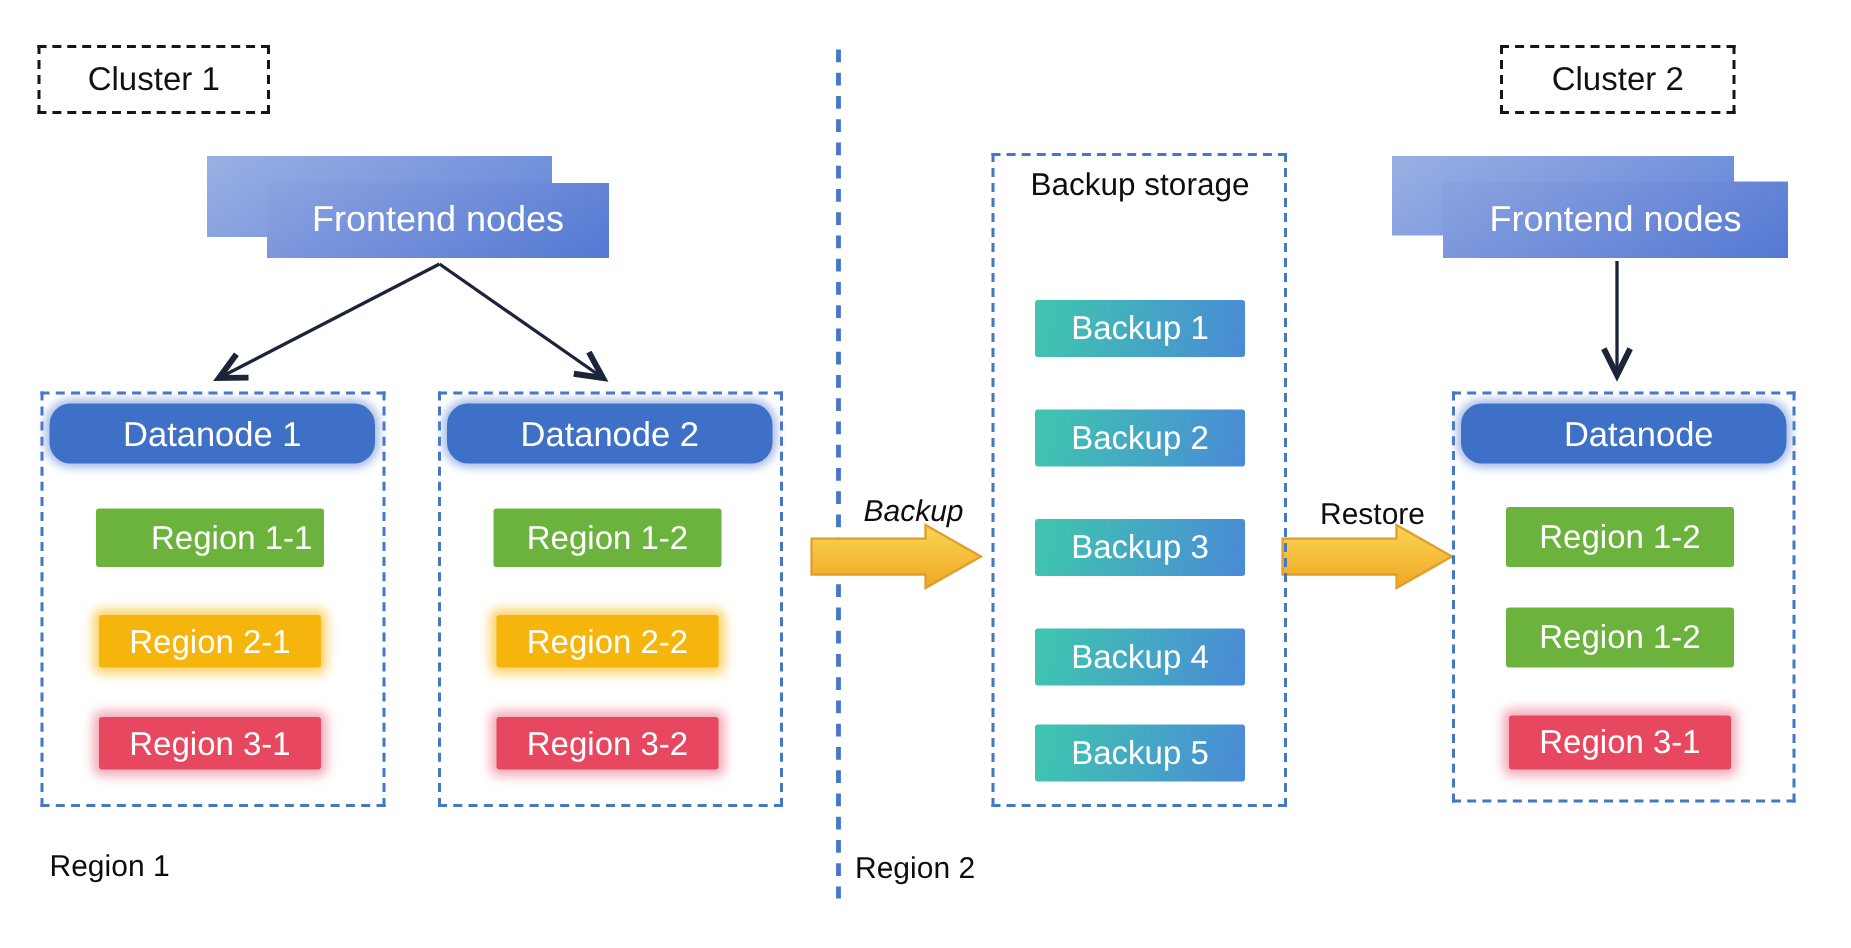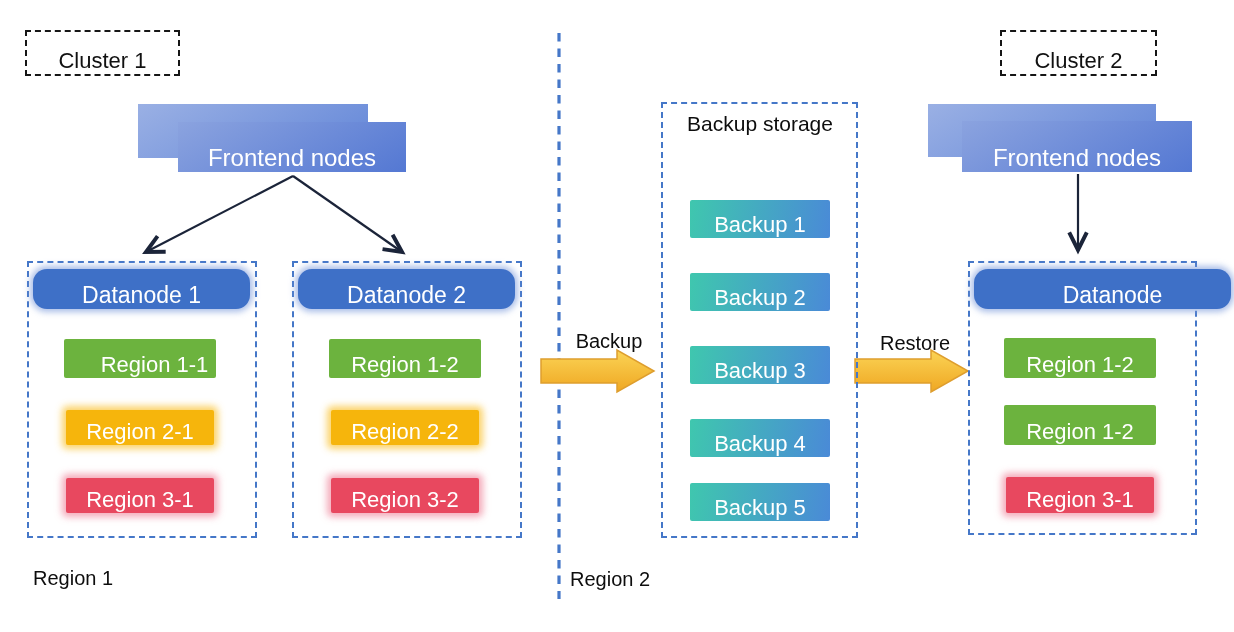--- a/index.html
+++ b/index.html
@@ -1,21 +1,21 @@
 <!DOCTYPE html>
 <html><head>
 <meta charset="utf-8">
 <style>
   html,body{margin:0;padding:0;background:#ffffff;}
   .canvas{
     position:relative;width:1234px;height:632px;background:#ffffff;
     font-family:"Liberation Sans",sans-serif;overflow:hidden;
   }
   .abs{position:absolute;box-sizing:border-box;}
-  .center{display:flex;align-items:flex-end;justify-content:center;}
+  .center{display:flex;align-items:center;justify-content:center;}
   .svg-layer{position:absolute;left:0;top:0;width:1234px;height:632px;pointer-events:none;}
 
   .dashed-label{
     border:2.5px dashed #161616;font-size:22px;color:#111;background:#fff;
   }
   .fe-back{background:linear-gradient(150deg,#9AB0E4 0%,#6286D8 100%);}
   .fe-front{
     background:linear-gradient(150deg,#8BA3DF 0%,#5478D3 100%);
     color:#fff;font-size:24px;
   }
@@ -91,21 +91,21 @@
   <div class="abs region center" style="left: 329px; top: 339px; width: 152px; height: 39px; background-color: rgb(108, 179, 62);">
     <span>Region 1-2</span>
   </div>
   <div class="abs region center glow-yellow" style="left: 331px; top: 410px; width: 148px; height: 35px; background-color: rgb(246, 181, 12);">
     <span>Region 2-2</span>
   </div>
   <div class="abs region center glow-red" style="left: 331px; top: 478px; width: 148px; height: 35px; background-color: rgb(232, 72, 95);">
     <span>Region 3-2</span>
   </div>
 
-  <div class="abs flow-label" style="left:563px;top:330px;width:92px;">Backup</div>
+  <div class="abs flow-label" style="left:563px;top:330px;width:92px;font-style:italic;">Backup</div>
 
   <div class="abs dn-container" style="left:661px;top:102px;width:197px;height:436px;"></div>
   <div class="abs bs-title" style="left:680px;top:110px;width:160px;">Backup storage</div>
   <div class="abs backup-item center" style="left:690px;top:200px;width:140px;height:38px;">
     <span>Backup 1</span>
   </div>
   <div class="abs backup-item center" style="left:690px;top:273px;width:140px;height:38px;">
     <span>Backup 2</span>
   </div>
   <div class="abs backup-item center" style="left:690px;top:346px;width:140px;height:38px;">
@@ -123,21 +123,21 @@
   <div class="abs dashed-label center" style="left:1000px;top:30px;width:157px;height:46px;">
     <span>Cluster 2</span>
   </div>
 
   <div class="abs fe-back" style="left:928px;top:104px;width:228px;height:53px;"></div>
   <div class="abs fe-front center" style="left:962px;top:121px;width:230px;height:51px;">
     <span>Frontend nodes</span>
   </div>
 
   <div class="abs dn-container" style="left:968px;top:261px;width:229px;height:274px;"></div>
-  <div class="abs dn-header center" style="left: 974px; top: 269px; width: 257px; height: 40px; background-color: rgb(62, 112, 199); padding-left: 20px;">
+  <div class="abs dn-header center" style="left: 974px; top: 269px; width: 217px; height: 40px; background-color: rgb(62, 112, 199); padding-left: 20px;">
     <span>Datanode</span>
   </div>
   <div class="abs region center" style="left: 1004px; top: 338px; width: 152px; height: 40px; background-color: rgb(108, 179, 62);">
     <span>Region 1-2</span>
   </div>
   <div class="abs region center" style="left: 1004px; top: 405px; width: 152px; height: 40px; background-color: rgb(108, 179, 62);">
     <span>Region 1-2</span>
   </div>
   <div class="abs region center glow-red" style="left: 1006px; top: 477px; width: 148px; height: 36px; background-color: rgb(232, 72, 95);">
     <span>Region 3-1</span>

